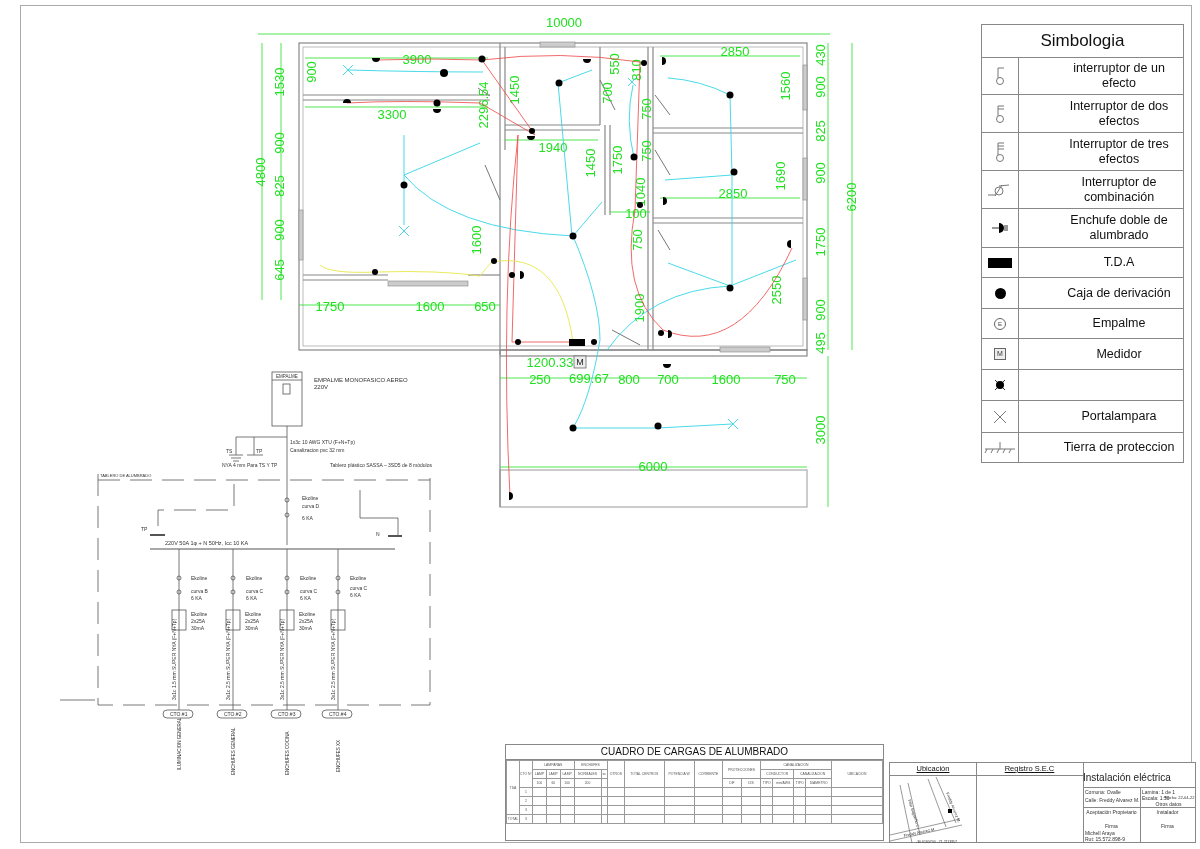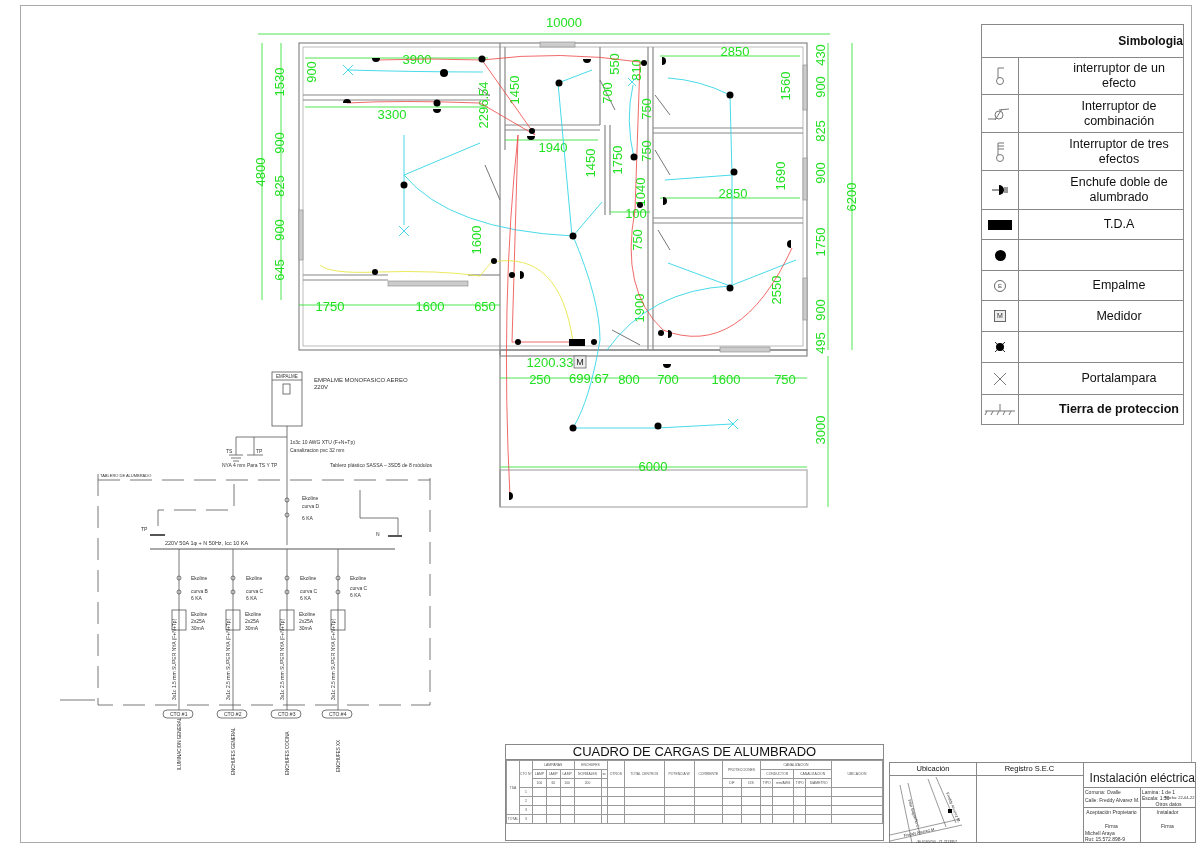--- a/index.html
+++ b/index.html
@@ -4,34 +4,34 @@
 <style>
   html,body{margin:0;padding:0;background:#fff;}
   body{width:1200px;height:849px;position:relative;overflow:hidden;font-family:"Liberation Sans",sans-serif;}
   .sheet{position:absolute;left:0;top:0;width:1200px;height:849px;border-radius:28px;}
   .frame{position:absolute;left:20px;top:5px;width:1172px;height:838px;border:1px solid #aaa;box-sizing:border-box;}
   svg{position:absolute;left:0;top:0;}
   .dim{font-family:"Liberation Sans",sans-serif;fill:#22e022;font-size:13px;}
   .lbl{font-family:"Liberation Sans",sans-serif;font-size:6px;fill:#333;}
   
   .legend{position:absolute;left:981px;top:24px;width:201px;border:1px solid #888;background:#fff;}
-  .legend .title{height:32px;line-height:32px;text-align:right;font-size:12px;color:#111;border-bottom:1px solid #888;font-weight:bold;}
+  .legend .title{height:32px;line-height:32px;text-align:center;font-size:17px;color:#111;border-bottom:1px solid #888;}
   .legend .row{display:flex;border-bottom:1px solid #888;}
-  .legend .row:last-child{border-bottom:none;font-weight:bold;}
+  .legend .row:last-child{border-bottom:none;}
   .legend .ico{width:36px;border-right:1px solid #888;display:flex;align-items:center;justify-content:center;}
   .legend .txt{flex:1;display:flex;align-items:center;justify-content:center;text-align:center;font-size:12.5px;color:#111;line-height:15px;padding:0 3px;margin-left:36px;}
   
   .cuadro{position:absolute;left:505px;top:744px;width:379px;height:97px;border:1px solid #888;box-sizing:border-box;background:#fff;}
-  .cuadro .ctitle{height:14px;line-height:14px;text-align:center;font-size:13px;color:#111;border-bottom:1px solid #888;}
+  .cuadro .ctitle{height:14px;line-height:14px;text-align:center;font-size:10px;color:#111;border-bottom:1px solid #888;}
   .cuadro table{border-collapse:collapse;width:100%;font-size:3.4px;color:#555;}
   .cuadro td{border:1px solid #999;text-align:center;padding:0;height:8px;}
   
   .tblock{position:absolute;left:889px;top:762px;width:307px;height:81px;border:1px solid #888;box-sizing:border-box;background:#fff;font-size:5px;color:#333;}
   .tblock .col{position:absolute;top:0;bottom:0;border-right:1px solid #888;}
-  .tblock .hd{position:absolute;left:0;right:0;top:0;height:12px;border-bottom:1px solid #888;text-align:center;font-size:7.5px;line-height:12px;color:#111;}
+  .tblock .hd{position:absolute;left:0;right:0;top:0;height:12px;border-bottom:1px solid #888;text-align:center;font-size:7.5px;line-height:12px;color:#111;text-decoration:underline;}
 </style>
 </head>
 <body>
 
 <div class="sheet">
   <div class="frame"></div>
 
   <svg width="1200" height="849" viewBox="0 0 1200 849">
 
     <g fill="none" stroke="#888" stroke-width="1.2">
@@ -350,57 +350,67 @@
       <div class="ico">
           <svg width="14" height="20" style="position:static">
             <path d="M5 2 H11 M5 2 V12" stroke="#777" fill="none"></path>
             <circle cx="7" cy="15" r="3.5" stroke="#777" fill="none"></circle>
           </svg>
         </div>
       <div class="txt">interruptor de un efecto</div>
     </div>
     <div class="row" style="height:37px">
       <div class="ico">
+          <svg width="14" height="20" style="position:static">
+            <path d="M5 2 H11 M5 5 H11 M5 2 V12" stroke="#777" fill="none"></path>
+            <circle cx="7" cy="15" r="3.5" stroke="#777" fill="none"></circle>
+          </svg>
+        </div>
+      <div class="txt">Interruptor de dos efectos</div>
+    </div>
+    <div class="row" style="height:37px">
+      <div class="ico">
+          <svg width="14" height="22" style="position:static">
+            <path d="M5 2 H11 M5 5 H11 M5 8 H11 M5 2 V14" stroke="#777" fill="none"></path>
+            <circle cx="7" cy="17" r="3.5" stroke="#777" fill="none"></circle>
+          </svg>
+        </div>
+      <div class="txt">Interruptor de tres efectos</div>
+    </div>
+    <div class="row" style="height:37px">
+      <div class="ico">
           <svg width="26" height="16" style="position:static">
             <path d="M1 13 H9 M12 4 L22 3" stroke="#777" fill="none"></path>
             <circle cx="12" cy="9" r="4" stroke="#777" fill="none"></circle>
             <path d="M8 14 L15 3" stroke="#777"></path>
           </svg>
         </div>
       <div class="txt">Interruptor de combinación</div>
     </div>
-    <div class="row" style="height:37px">
-      <div class="ico">
-          <svg width="14" height="22" style="position:static">
-            <path d="M5 2 H11 M5 5 H11 M5 8 H11 M5 2 V14" stroke="#777" fill="none"></path>
-            <circle cx="7" cy="17" r="3.5" stroke="#777" fill="none"></circle>
-          </svg>
-        </div>
-      <div class="txt">Interruptor de tres efectos</div>
-    </div>
     <div class="row" style="height:38px">
       <div class="ico">
           <svg width="18" height="14" style="position:static">
             <path d="M1 7 H8" stroke="#333"></path>
             <path d="M8 2 A5 5 0 0 1 8 12 Z" fill="#000"></path>
             <path d="M14 4 V10 M16 4 V10" stroke="#333"></path>
           </svg>
         </div>
       <div class="txt">Enchufe doble de alumbrado</div>
     </div>
     <div class="row" style="height:29px">
       <div class="ico">
           <div style="width:24px;height:10px;background:#000"></div>
         </div>
       <div class="txt">T.D.A</div>
     </div>
     <div class="row" style="height:30px">
       <div class="ico">
           <div style="width:11px;height:11px;border-radius:50%;background:#000"></div>
         </div>
+      <div class="txt">Caja de derivación</div>
     </div>
     <div class="row" style="height:29px">
       <div class="ico">
           <div style="width:10px;height:10px;border-radius:50%;border:1px solid #666;font-size:6px;line-height:10px;text-align:center;color:#444">E</div>
         </div>
       <div class="txt">Empalme</div>
     </div>
     <div class="row" style="height:30px">
       <div class="ico">
           <div style="width:10px;height:10px;border:1px solid #666;background:#eee;font-size:7px;line-height:10px;text-align:center;color:#333">M</div>
@@ -561,21 +571,21 @@
         <rect x="58" y="34" width="4" height="4" fill="#000"></rect>
         <text x="18" y="25" font-size="4" fill="#333" transform="rotate(72 18 25)">Pilar Bugueño C.</text>
         <text x="56" y="18" font-size="4" fill="#333" transform="rotate(68 56 18)">Freddy Alvarez M.</text>
         <text x="14" y="62" font-size="4" fill="#333" transform="rotate(-12 14 62)">Freddy Alvarez M.</text>
         <text x="26" y="68" font-size="3.5" fill="#333">-30.6160700, -71.2113957</text>
       </svg>
     </div>
     <div class="col" style="left:86px;width:107px">
       <div class="hd">Registro S.E.C</div>
     </div>
-    <div style="position:absolute;left:193px;right:0;top:0;height:24px;border-bottom:1px solid #888;text-align:right;font-size:12px;line-height:30px;color:#222">Instalación eléctrica</div>
+    <div style="position:absolute;left:193px;right:0;top:0;height:24px;border-bottom:1px solid #888;text-align:left;font-size:10px;line-height:30px;color:#222">Instalación eléctrica</div>
     <div style="position:absolute;left:195px;top:26px;width:55px">Comuna: Ovalle</div>
     <div style="position:absolute;left:195px;top:34px;width:55px">Calle: Freddy Alvarez M.</div>
     <div style="position:absolute;left:250px;top:24px;bottom:0;border-left:1px solid #888"></div>
     <div style="position:absolute;left:252px;top:26px">Lamina: 1 de 1</div>
     <div style="position:absolute;left:252px;top:32px">Escala: 1:50</div>
     <div style="position:absolute;left:275px;top:32px;font-size:4px">Fecha: 22-04-22</div>
     <div style="position:absolute;left:252px;top:38px;right:0;text-align:center">Otros datos</div>
     <div style="position:absolute;left:193px;right:0;top:44px;border-top:1px solid #888"></div>
     <div style="position:absolute;left:193px;width:57px;top:46px;text-align:center">Aceptación Propietario</div>
     <div style="position:absolute;left:250px;right:0;top:46px;text-align:center">Instalador</div>

